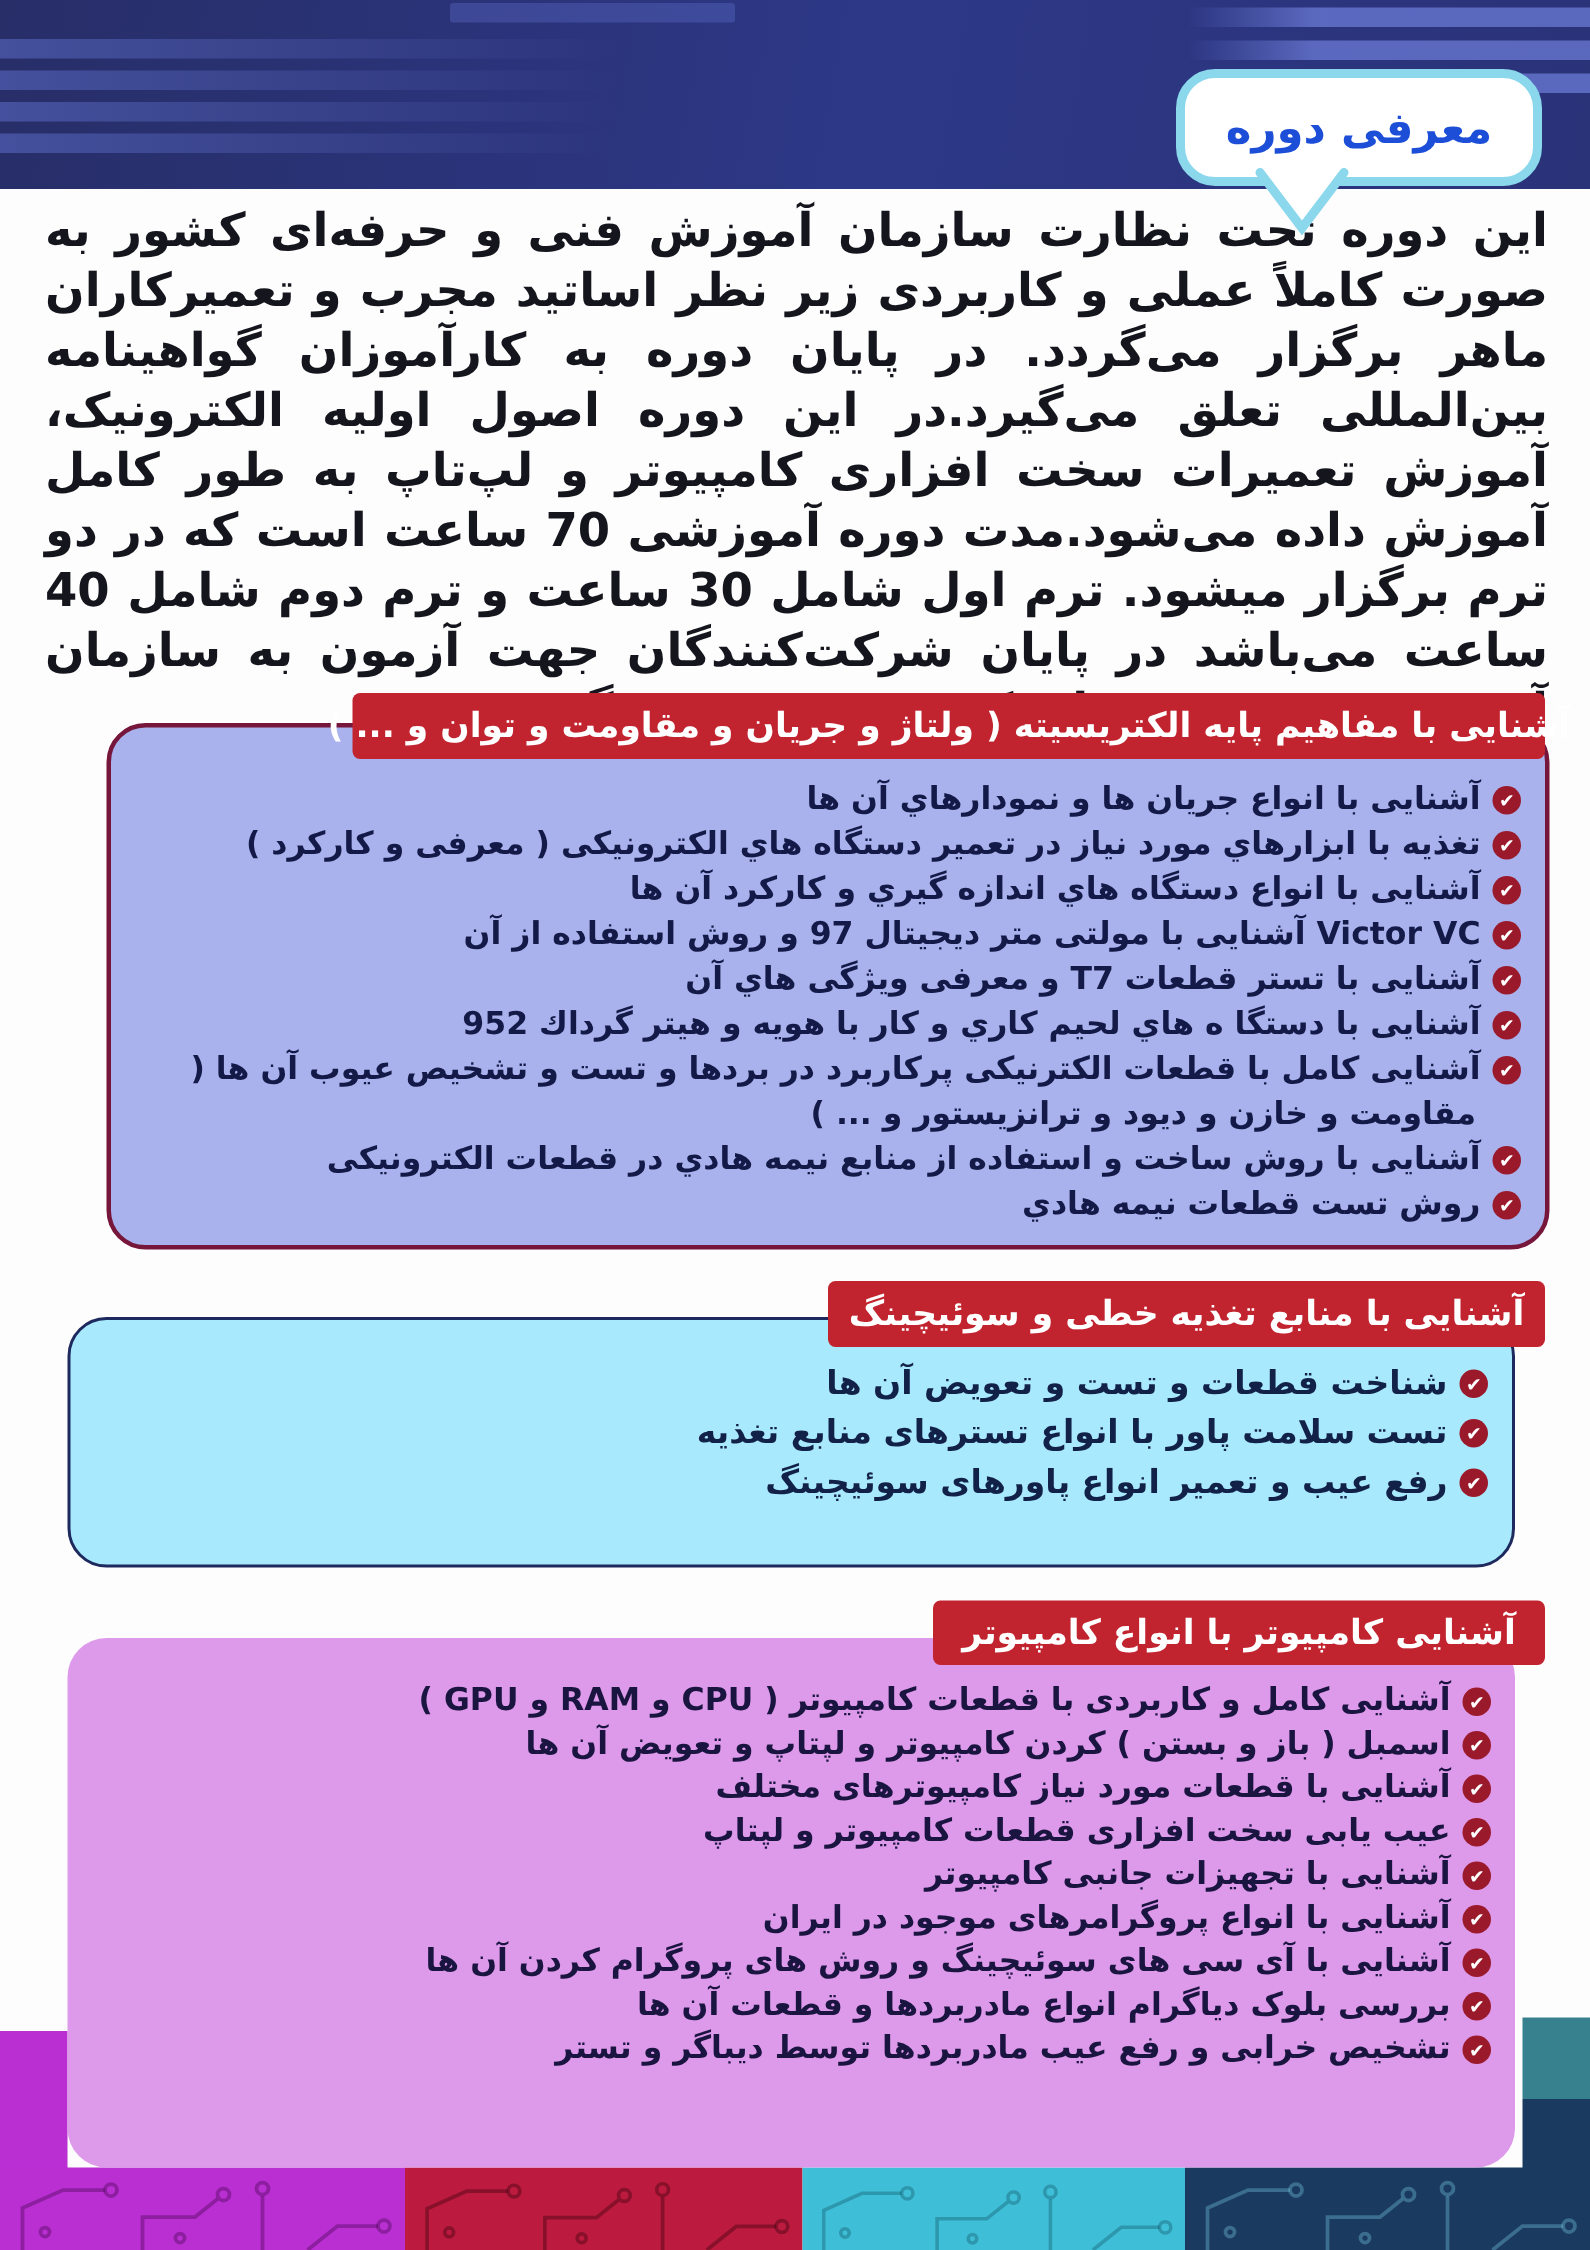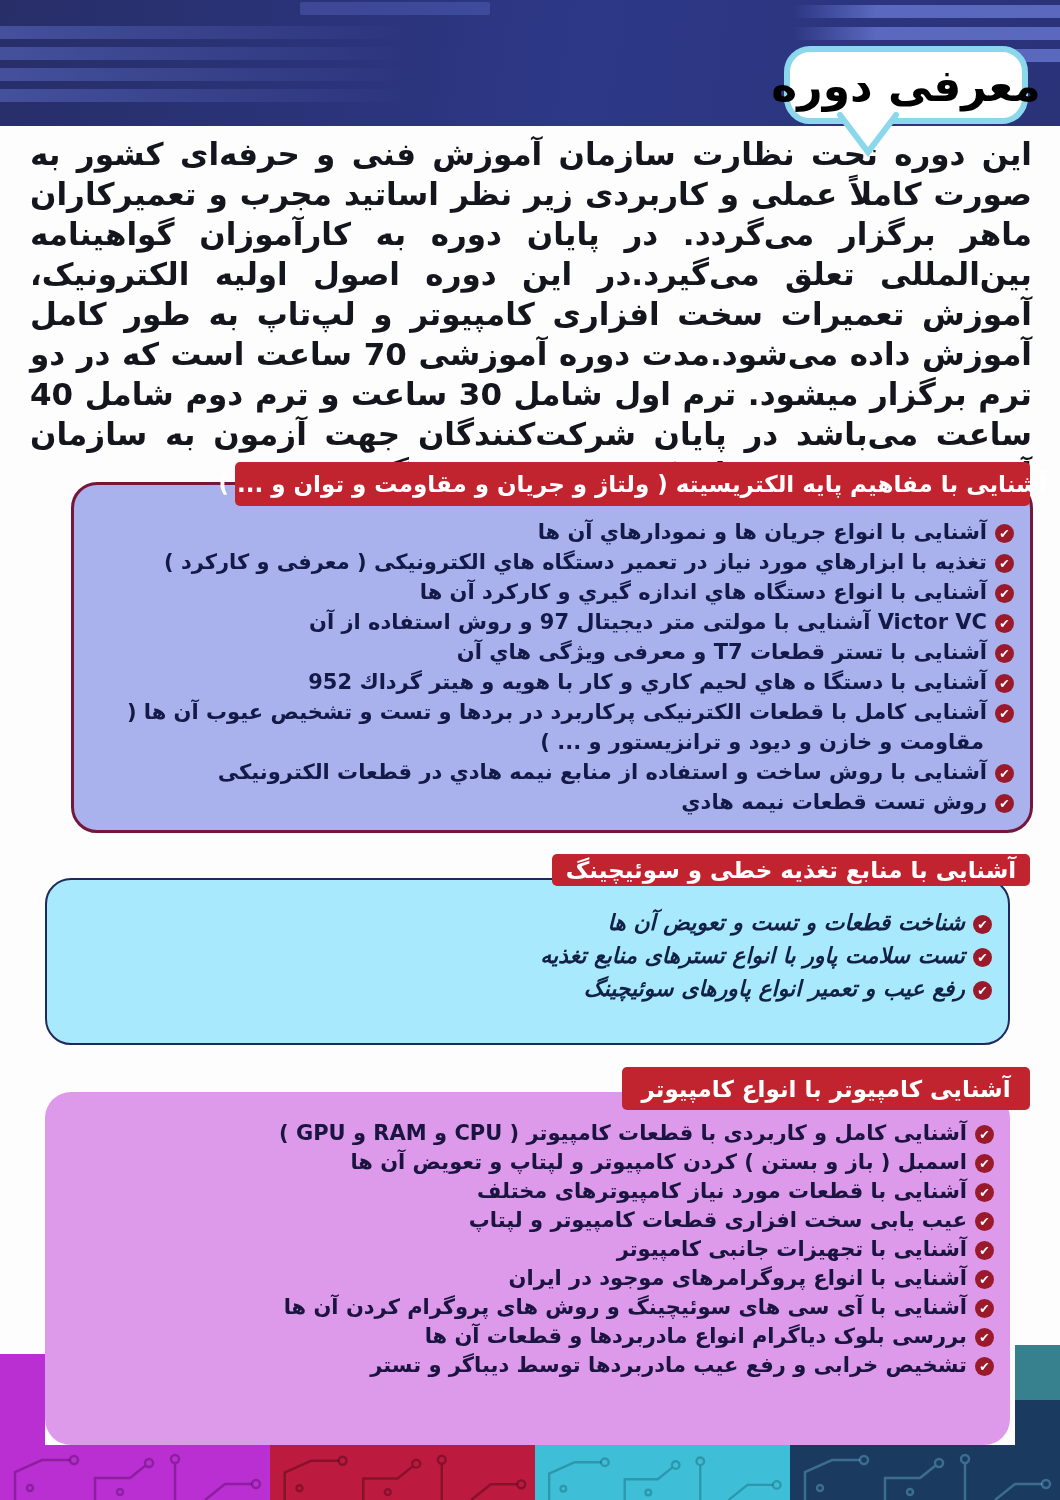--- a/index.html
+++ b/index.html
@@ -11,40 +11,40 @@
            background:linear-gradient(100deg,#272e68 0%,#2d3887 55%,#2a3378 100%);}
   .stripe{position:absolute;height:13px;border-radius:2px;}
   .stripe.l{width:430px;left:-20px;background:linear-gradient(90deg,rgba(96,112,205,.55),rgba(96,112,205,0));}
   .stripe.r{width:280px;right:-12px;background:linear-gradient(90deg,rgba(110,126,218,0),rgba(110,126,218,.7) 30%,rgba(110,126,218,.7));}
   .stripe.m{width:190px;left:300px;top:2px;background:rgba(96,112,205,.35);}
 
   
   .badge{position:absolute;top:46px;right:32px;width:244px;height:78px;z-index:5;}
   .bubble{box-sizing:border-box;width:100%;height:100%;background:#fff;border:6px solid #8BD7EC;
           border-radius:26px;display:flex;align-items:center;justify-content:center;}
-  .badge-label{color:#000000;font-size:44px;font-weight:800;direction:rtl;white-space:nowrap;}
+  .badge-label{color:#1d4ed8;font-size:29px;font-weight:800;direction:rtl;white-space:nowrap;}
   .tail{position:absolute;left:52px;top:66px;width:64px;height:46px;z-index:6;}
 
   
   .intro{position:absolute;left:30px;top:134px;width:1002px;direction:rtl;
          text-align:justify;text-align-last:right;font-size:31px;font-weight:700;
          color:#15151d;line-height:40px;margin:0;}
 
   
   .sec-header{position:absolute;right:30px;background:#C2242F;color:#fff;font-weight:800;
               display:flex;align-items:center;justify-content:center;direction:rtl;
               border-radius:5px;z-index:3;font-size:23px;white-space:nowrap;}
   .h1{top:462px;width:795px;height:44px;}
-  .h2{top:854px;width:478px;height:32px;}
+  .h2{top:854px;width:478px;height:44px;}
   .h3{top:1067px;width:408px;height:43px;}
 
   
   .box{position:absolute;left:45px;border-radius:26px;direction:rtl;z-index:2;box-sizing:border-box;}
   .box1{top:482px;width:962px;height:351px;background:#A9B2EC;border:3px solid #76163B;padding:32px 16px 8px 22px;margin-left:26px;}
-  .box2{top:878px;width:965px;height:167px;background:#A9E9FD;border:2px solid #1E2A5E;padding:26px 16px 24px 22px;font-style:italic;}
+  .box2{top:878px;width:965px;height:167px;background:#A9E9FD;border:2px solid #1E2A5E;padding:26px 16px 24px 22px;}
   .box3{top:1092px;width:965px;height:353px;background:#DE9AEA;border:none;padding:27px 16px 8px 22px;}
   .box ul{list-style:none;margin:0;padding:0;}
   .box li{direction:rtl;text-align:right;font-weight:700;color:#141A48;
           padding-right:30px;text-indent:-30px;}
   .box1 li{font-size:21px;line-height:30px;}
   .box2 li{font-size:22px;line-height:33px;color:#122147;}
   .box3 li{font-size:21px;line-height:29px;color:#1A1440;}
   .bullet{display:inline-block;width:19px;height:19px;border-radius:50%;background:#9A1A2B;
           color:#fff;font-size:12.5px;line-height:19px;text-align:center;margin-left:8px;
           vertical-align:middle;text-indent:0;font-weight:700;}

